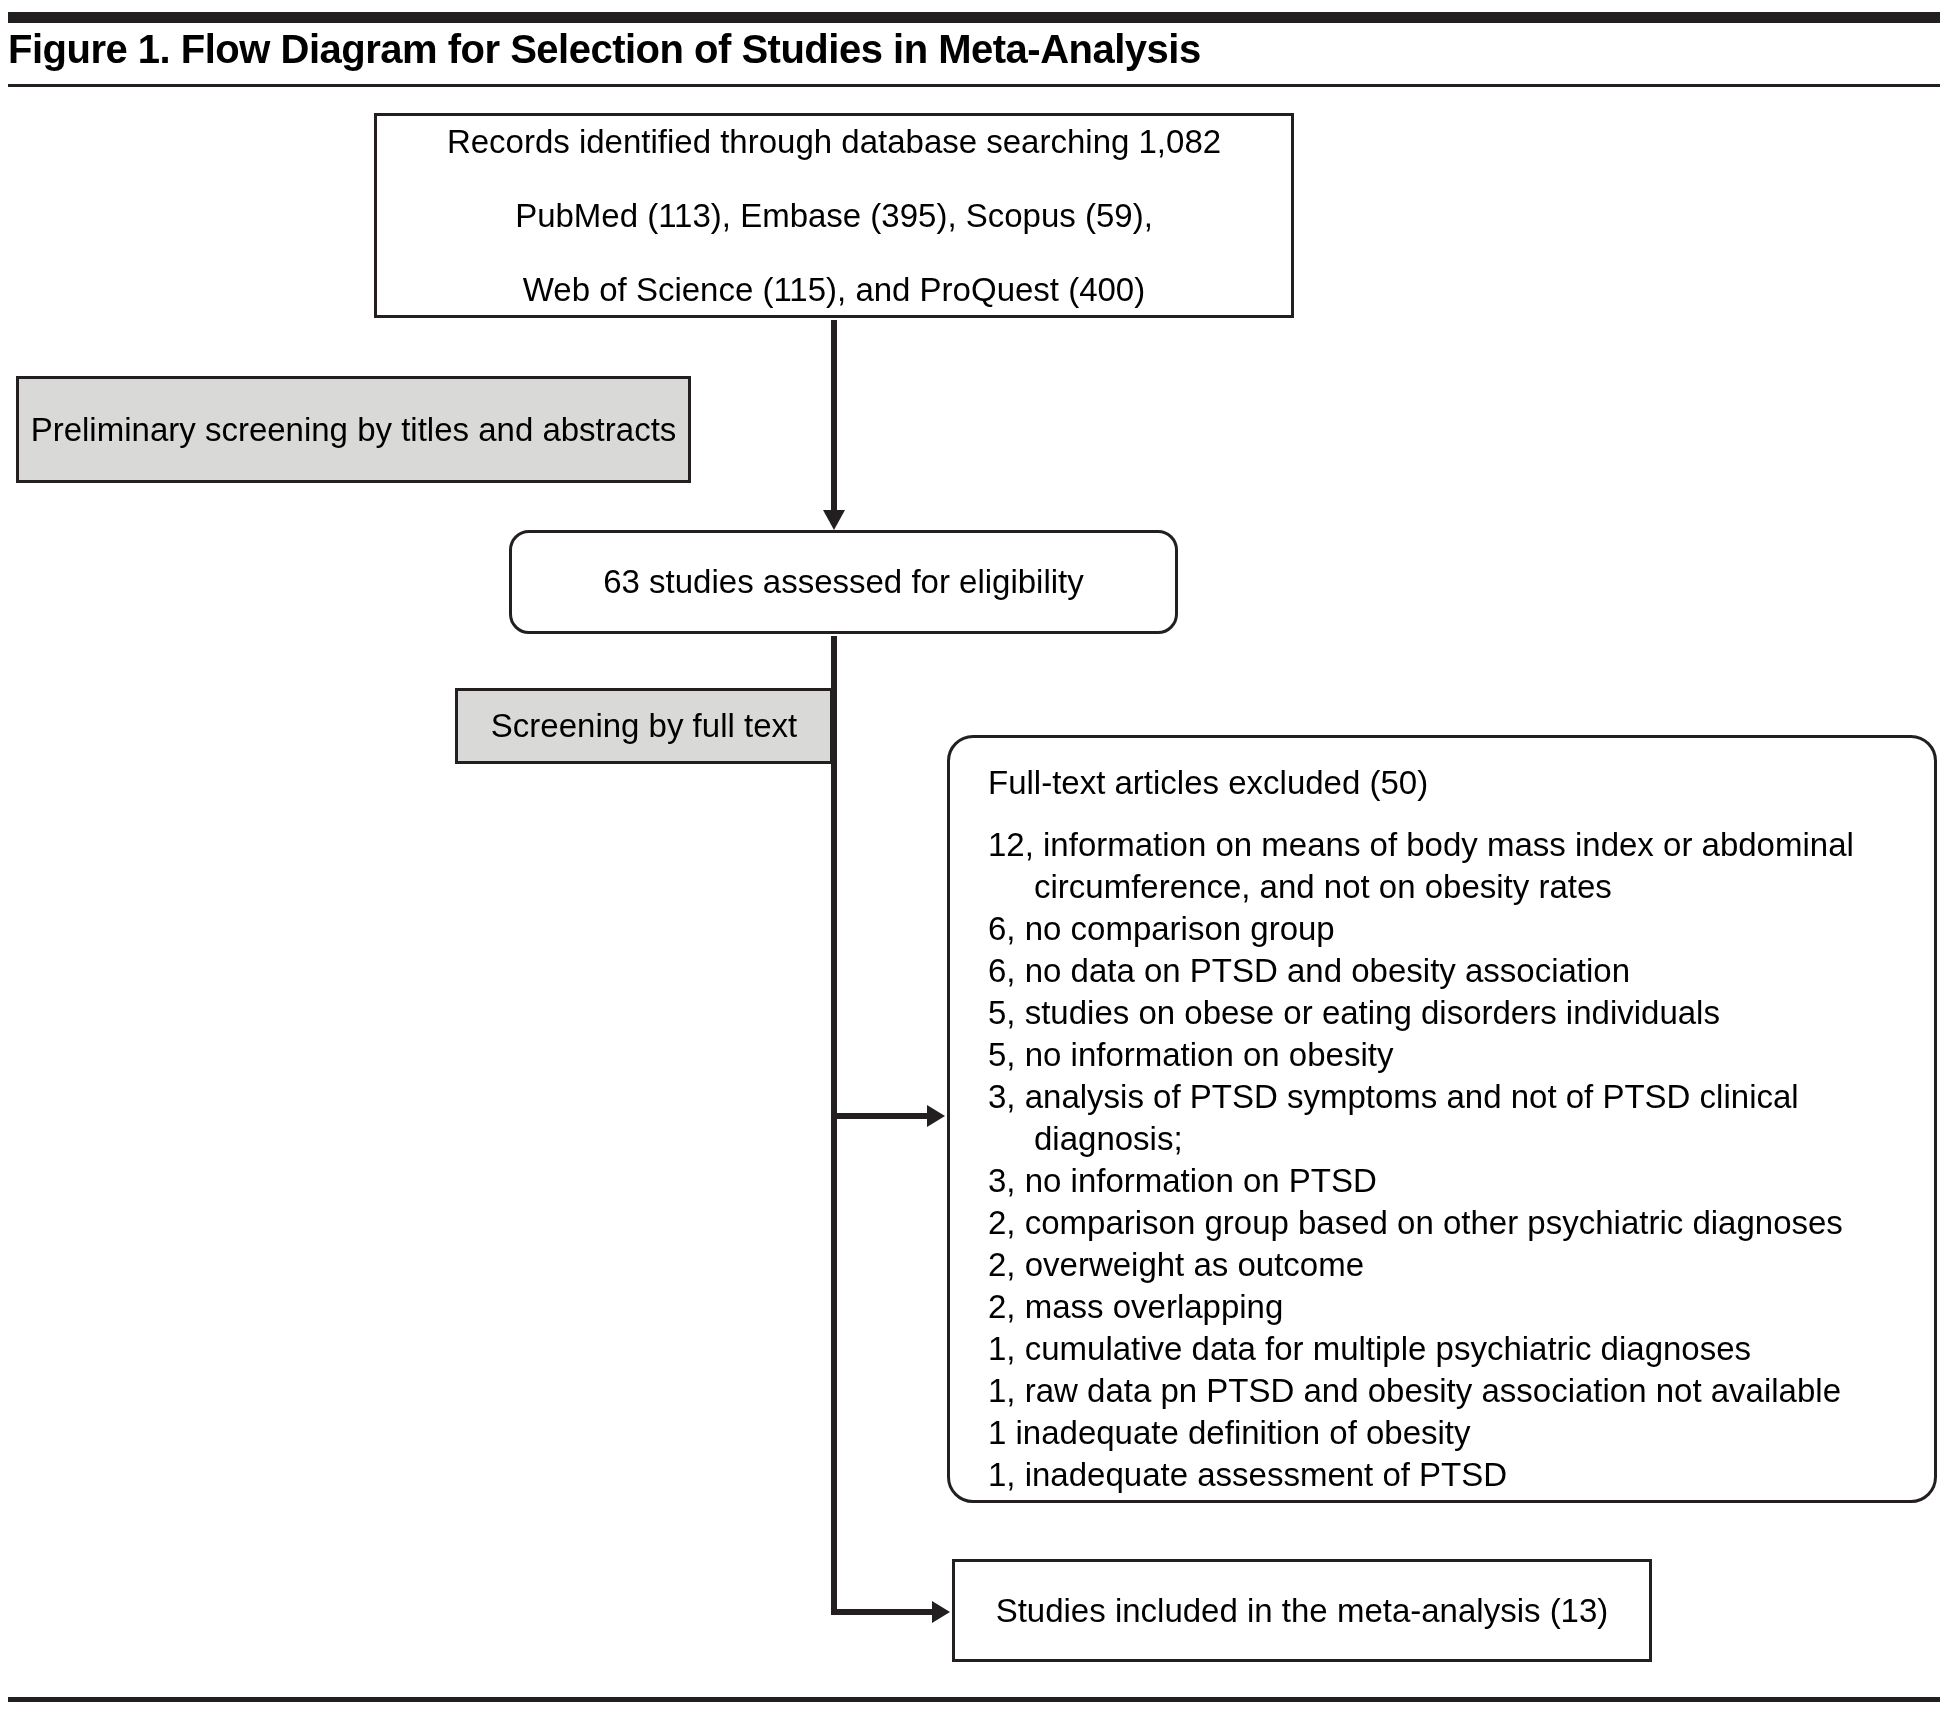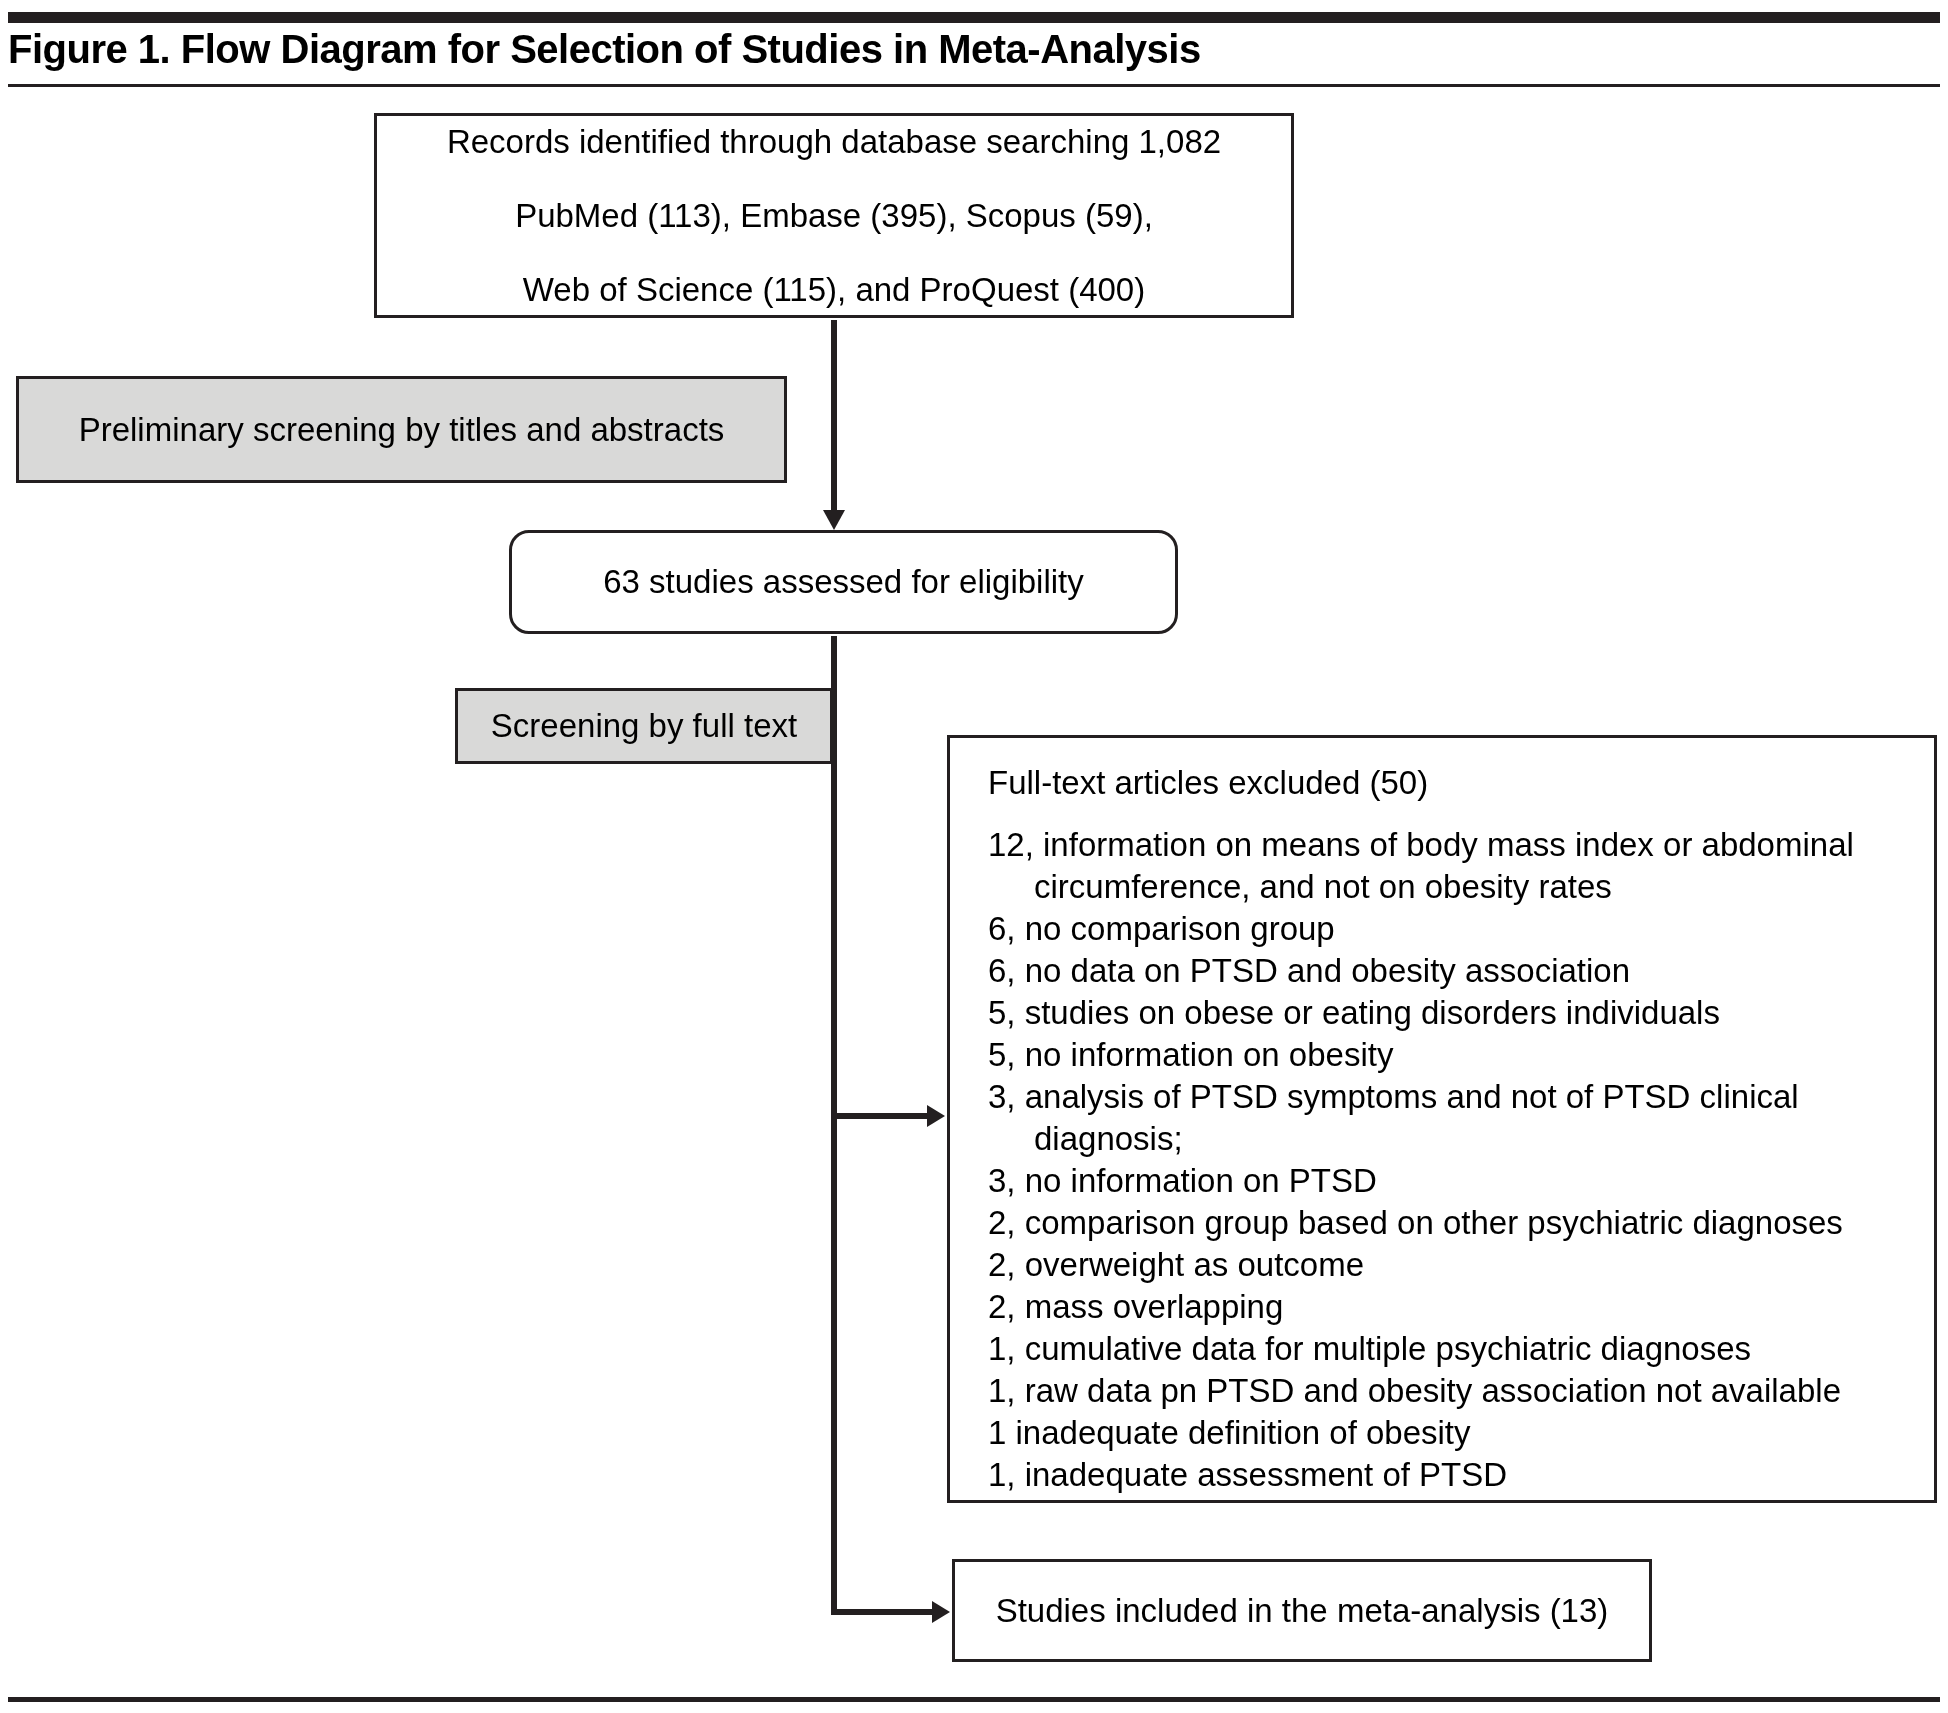--- a/index.html
+++ b/index.html
@@ -41,31 +41,32 @@
     display: flex; flex-direction: column;
     align-items: center; justify-content: center;
     text-align: center;
     gap: 24px;
   }
   .records-box {
     left: 374px; top: 113px; width: 920px; height: 205px;
     line-height: 50px;
   }
   .prelim-box {
-    left: 16px; top: 376px; width: 771px; height: 107px;
+    left: 16px; top: 376px; width: 675px; height: 107px;
   }
   .assessed-box {
     left: 509px; top: 530px; width: 669px; height: 104px; border-radius: 20px;
   }
   .fulltext-box {
     left: 408px; top: 688px; width: 378px; height: 76px; margin-left: 47px;
   }
   .excluded-box {
     left: 947px; top: 735px; width: 990px; height: 768px;
     padding: 24px 12px 0 38px;
+    border-radius: 26px;
   }
   .excl-header {
     line-height: 42px;
     margin-bottom: 20px;
   }
   .excl-item {
     line-height: 42px;
     padding-left: 46px;
     text-indent: -46px;
   }

